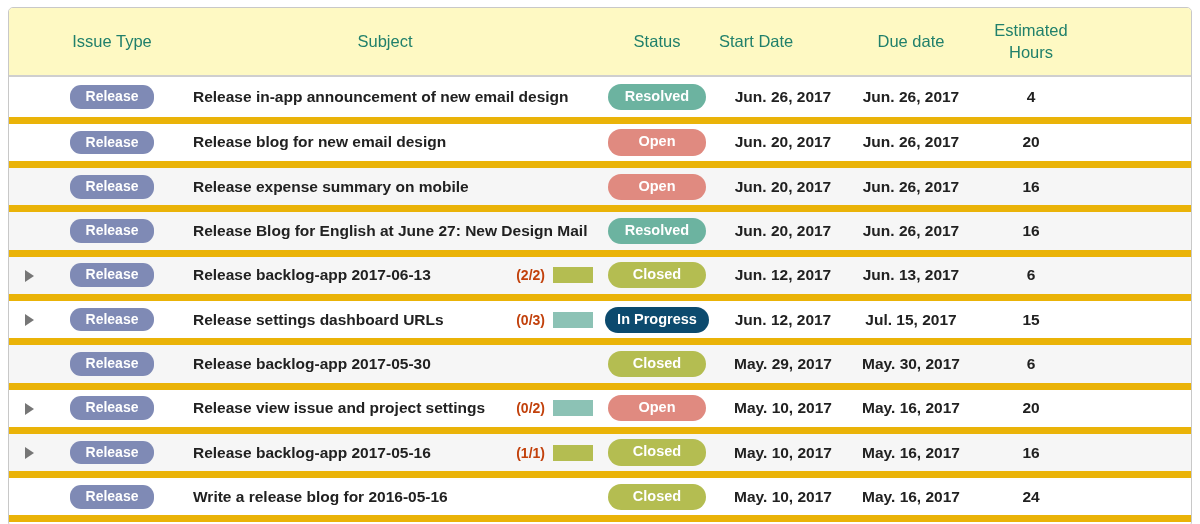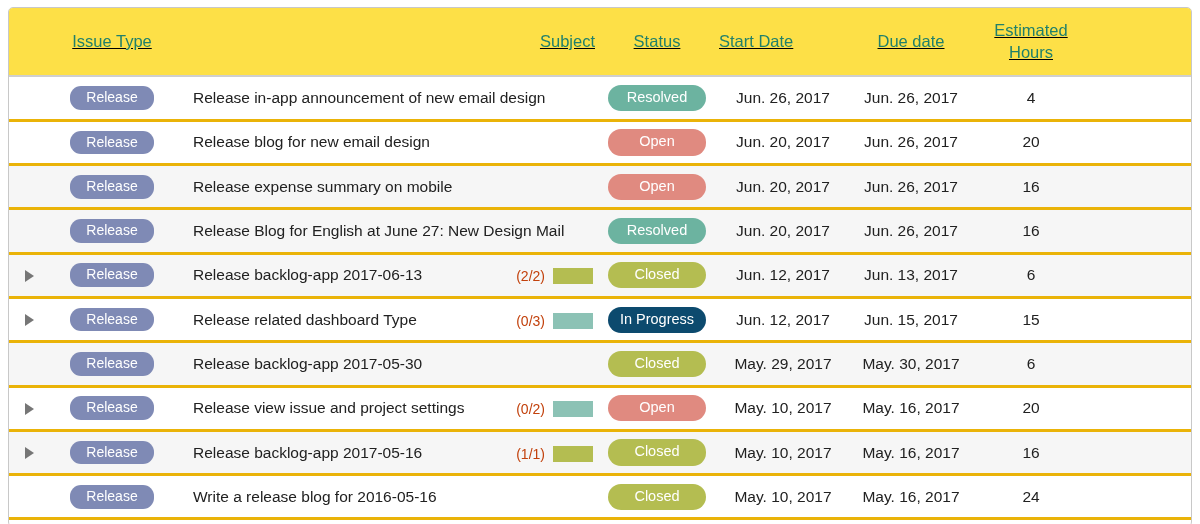--- a/index.html
+++ b/index.html
@@ -30,48 +30,48 @@
 
   table.issue-table {
     width: 100%;
     border-collapse: collapse;
     table-layout: fixed;
   }
 
   
   thead tr.head-row {
     height: 68px;
-    background: #fde047;
-    text-decoration: underline;
+    background: #fef9c3;
   }
   thead th {
     font-weight: normal;
     font-size: 16.5px;
     color: #21806b;
     vertical-align: middle;
     padding: 0;
     border-bottom: 2px solid #cfcfcf;
     line-height: 1.28;
   }
   th.c-arrow      { width: 40px;  }
   th.c-type       { width: 126px; text-align: center; }
-  th.c-subject    { width: 420px; text-align: right; }
+  th.c-subject    { width: 420px; text-align: center; }
   th.c-status     { width: 124px; text-align: center; }
   th.c-start      { width: 128px; text-align: left; }
   th.c-due        { width: 128px; }
   th.c-hours      { width: 112px; text-align: center; }
   th.c-pad        { width: auto;  }
 
   .head-label { display: block; }
   .head-label.two-line { line-height: 1.33; }
 
   
   tbody tr.issue-row {
     height: 44.3px;
-    border-bottom: 3px solid #eab308;
+    border-bottom: 7px solid #eab308;
+    font-weight: bold;
   }
   tbody tr.issue-row.alt { background: #f6f6f6; }
   tbody tr.issue-row.plain { background: #ffffff; }
 
   td { padding: 0; vertical-align: middle; }
 
   
   td.cell-arrow { text-align: center; }
   .expander {
     display: inline-block;
@@ -101,21 +101,21 @@
   
   td.cell-subject {
     font-size: 15.5px;
     color: #212121;
     padding-left: 18px;
     white-space: nowrap;
     overflow: hidden;
   }
   .subject-flex {
     display: flex;
-    align-items: flex-end;
+    align-items: center;
     width: 100%;
   }
   .subject-text { flex: 0 0 auto; }
   .subject-spacer { flex: 1 1 auto; }
   .child-count {
     font-size: 14px;
     color: #c2410c;
     margin-right: 8px;
     white-space: nowrap;
   }
@@ -269,29 +269,29 @@
           <td class="cell-date">Jun. 12, 2017</td>
           <td class="cell-date">Jun. 13, 2017</td>
           <td class="cell-hours">6</td>
           <td></td>
         </tr>
         <tr class="issue-row plain">
           <td class="cell-arrow"><span class="expander"></span></td>
           <td class="cell-type"><span class="type-pill" style="background: rgb(127, 138, 181);">Release</span></td>
           <td class="cell-subject">
             <div class="subject-flex">
-              <span class="subject-text">Release related dashboard Type</span>
+              <span class="subject-text">Release settings dashboard URLs</span>
               <span class="subject-spacer"></span>
               <span class="child-count">(0/3)</span>
               <span class="progress-bar" style="background: rgb(140, 194, 181);"></span>
             </div>
           </td>
           <td class="cell-status"><span class="status-pill" style="background: #0c4a6e;">In Progress</span></td>
           <td class="cell-date">Jun. 12, 2017</td>
-          <td class="cell-date">Jun. 15, 2017</td>
+          <td class="cell-date">Jul. 15, 2017</td>
           <td class="cell-hours">15</td>
           <td></td>
         </tr>
         <tr class="issue-row alt">
           <td class="cell-arrow"><span class="expander hidden"></span></td>
           <td class="cell-type"><span class="type-pill" style="background: rgb(127, 138, 181);">Release</span></td>
           <td class="cell-subject">
             <div class="subject-flex">
               <span class="subject-text">Release backlog-app 2017-05-30</span>
               <span class="subject-spacer"></span>

